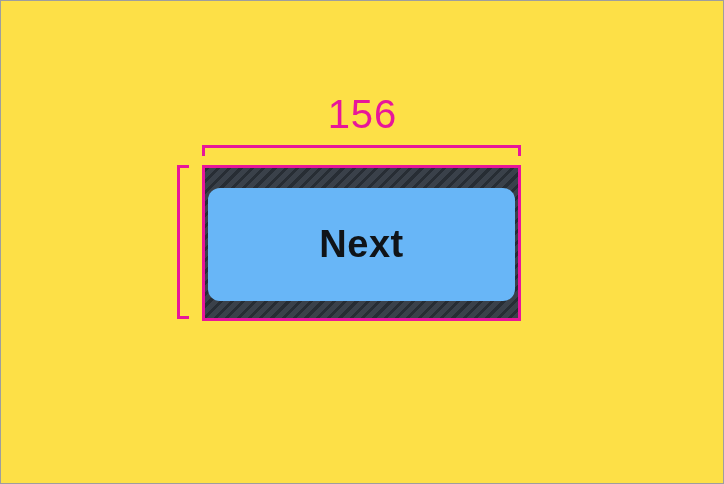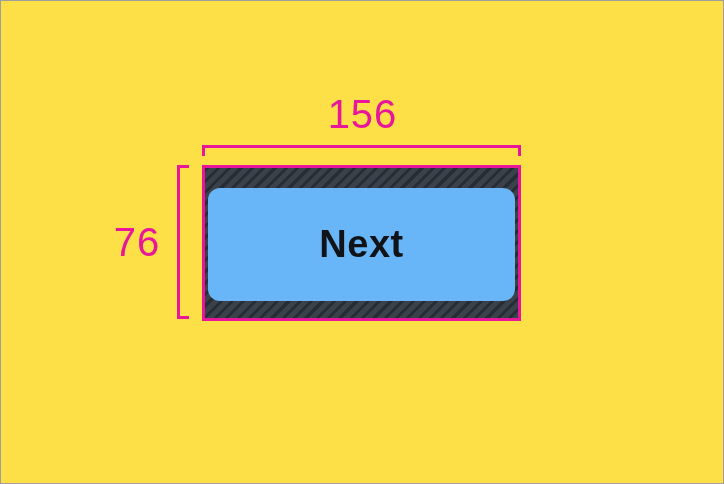--- a/index.html
+++ b/index.html
@@ -104,21 +104,20 @@
 </style>
 </head>
 <body>
 
 <div class="stage">
 
   <div class="dim-label width">156</div>
 
   <div class="bracket-h"></div>
 
-  <div class="dim-label height">76</div>
 
   <div class="bracket-v"></div>
 
   <div class="widget-box">
     <div class="hatch"></div>
     <button class="next-btn">Next</button>
   </div>
 
 </div>
 

